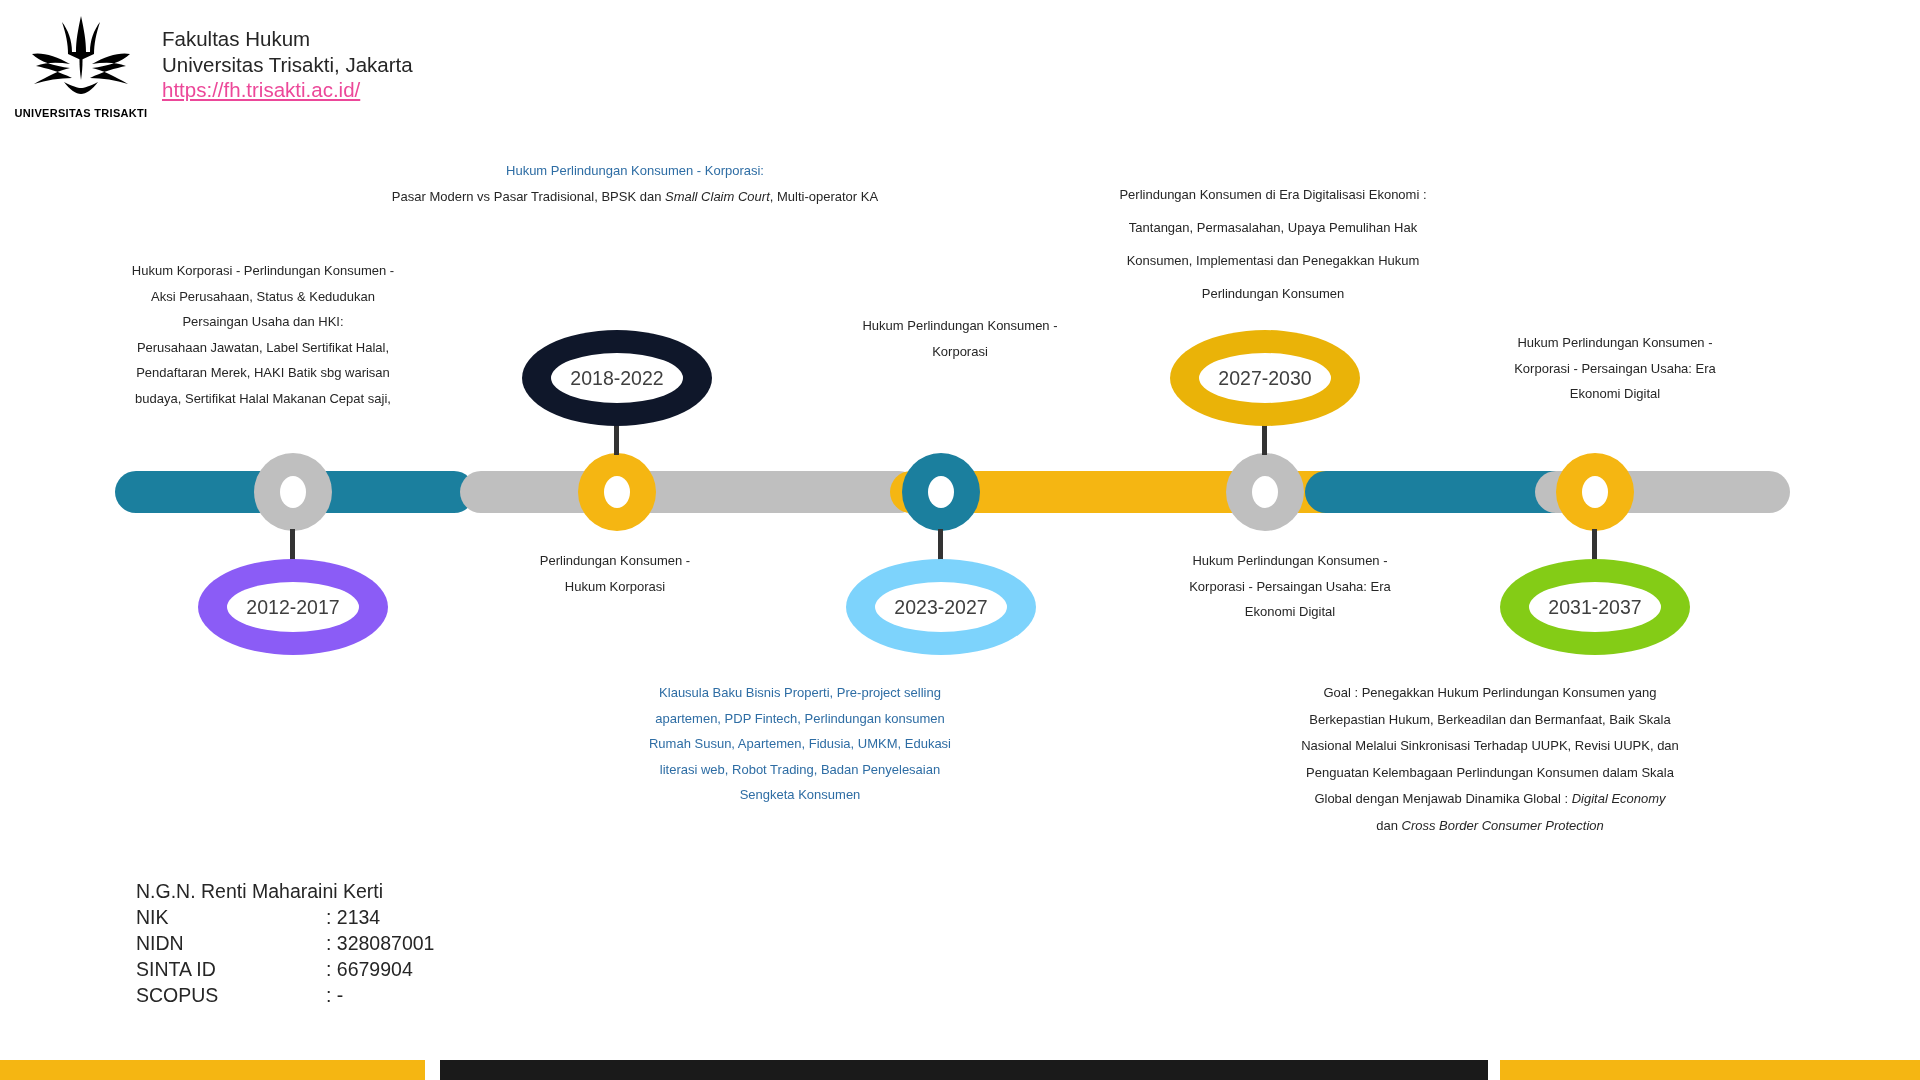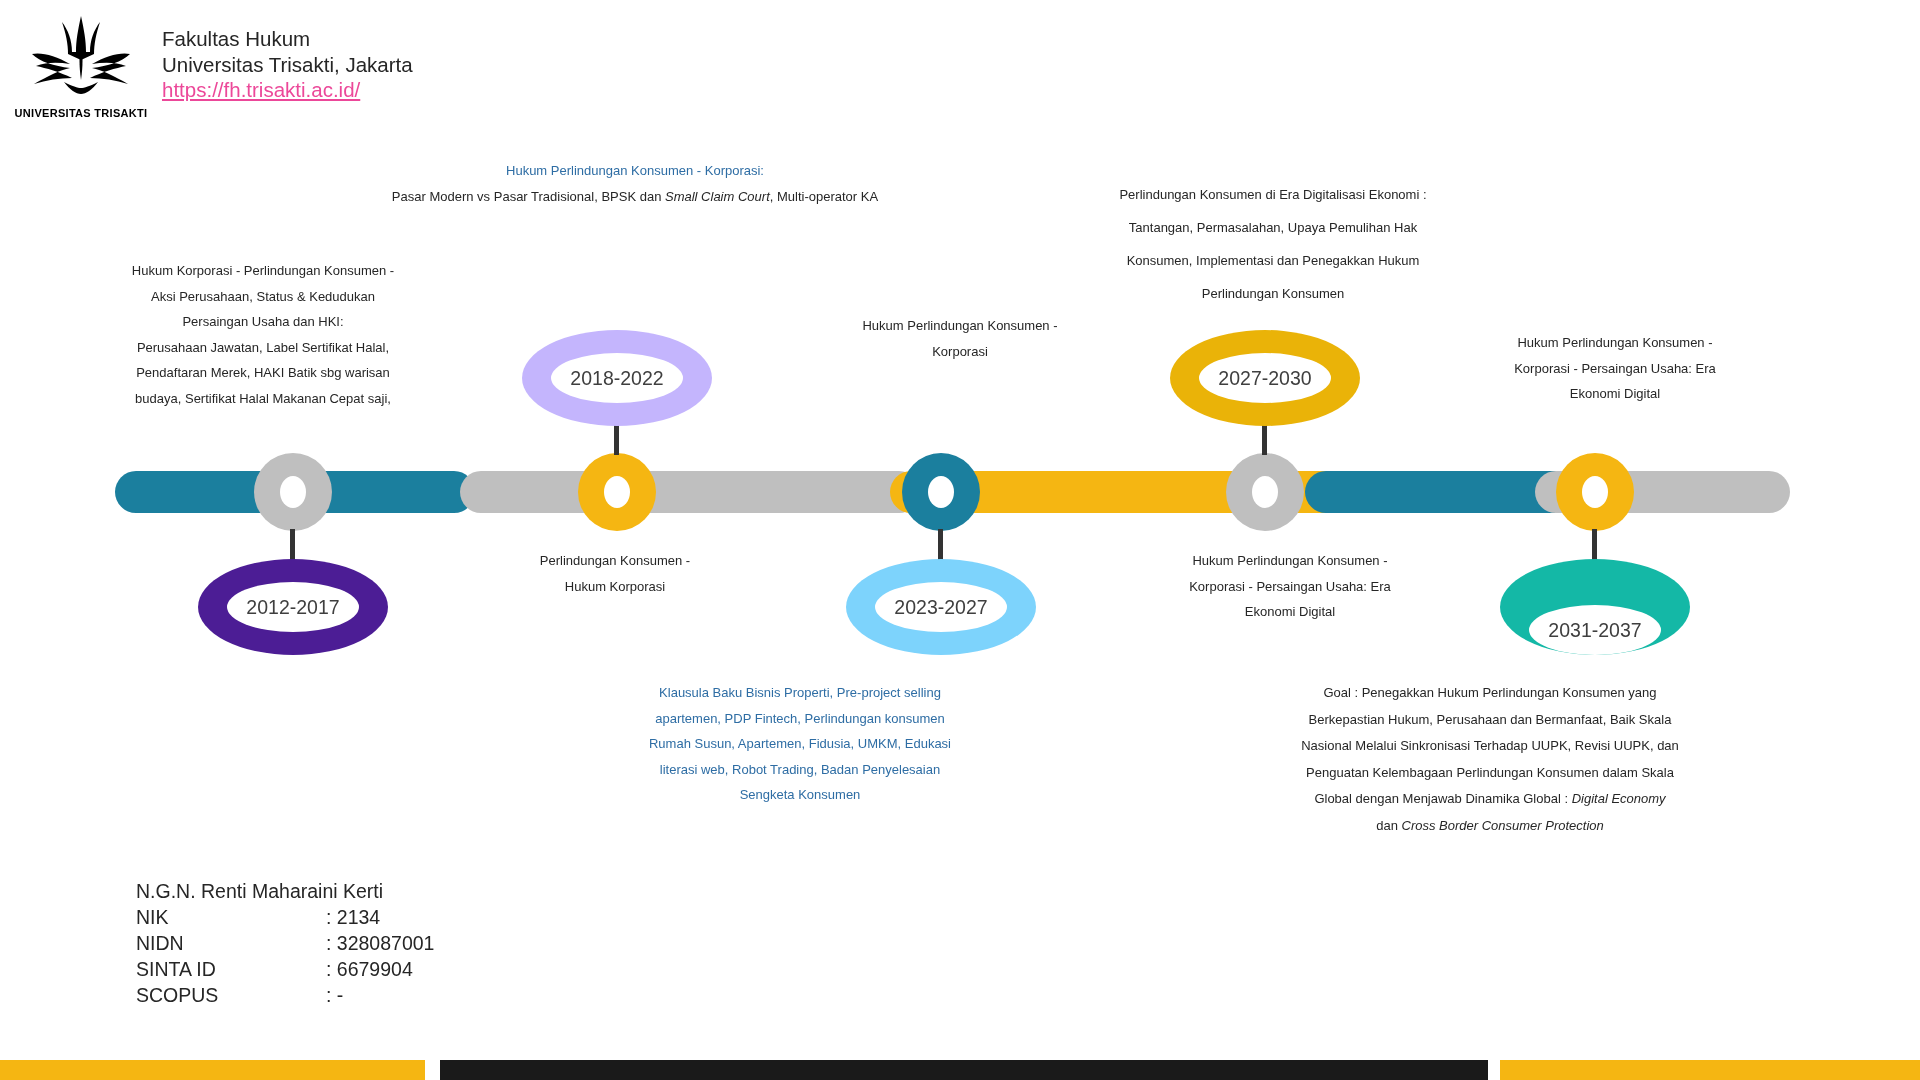--- a/index.html
+++ b/index.html
@@ -211,48 +211,48 @@
 <div class="cap blue" id="cap-bottom-blue" style="left:565px; top:680px; width:470px;">
   <div>Klausula Baku Bisnis Properti, Pre-project selling</div>
   <div>apartemen, PDP Fintech, Perlindungan konsumen</div>
   <div>Rumah Susun, Apartemen, Fidusia, UMKM, Edukasi</div>
   <div>literasi web, Robot Trading, Badan Penyelesaian</div>
   <div>Sengketa Konsumen</div>
 </div>
 
 <div class="cap" id="cap-goal" style="left:1200px; top:680px; width:580px; line-height:26.5px;">
   <div>Goal : Penegakkan Hukum Perlindungan Konsumen yang</div>
-  <div>Berkepastian Hukum, Perusahaan dan Bermanfaat, Baik Skala</div>
+  <div>Berkepastian Hukum, Berkeadilan dan Bermanfaat, Baik Skala</div>
   <div>Nasional Melalui Sinkronisasi Terhadap UUPK, Revisi UUPK, dan</div>
   <div>Penguatan Kelembagaan Perlindungan Konsumen dalam Skala</div>
   <div><span>Global dengan Menjawab Dinamika Global : </span><span class="em">Digital Economy</span></div>
   <div><span>dan </span><span class="em">Cross Border Consumer Protection</span></div>
 </div>
 
 <div id="timeline-bar">
   <div class="seg" style="left: 0px; width: 360px; background: rgb(27, 127, 158);"></div>
   <div class="seg" style="left: 345px; width: 460px; background: rgb(191, 191, 191);"></div>
   <div class="seg" style="left: 775px; width: 560px; background: rgb(245, 182, 18);"></div>
   <div class="seg" style="left: 1190px; width: 305px; background: rgb(27, 127, 158);"></div>
   <div class="seg" style="left: 1420px; width: 255px; background: rgb(191, 191, 191);"></div>
 </div>
 
 <div class="node" id="node-1" style="left: 254px; top: 453px; background: rgb(191, 191, 191);">
   <div class="hole"></div>
 </div>
 <div class="connector" style="left: 290px; top: 529px; height: 38px; background: rgb(51, 51, 51);"></div>
-<div class="year-badge" id="badge-1" style="left: 198px; top: 559px; background: #4c1d95;">
+<div class="year-badge" id="badge-1" style="left: 198px; top: 559px; background: #8b5cf6;">
   <div class="inner">2012-2017</div>
 </div>
 
 <div class="node" id="node-2" style="left: 578px; top: 453px; background: rgb(245, 182, 18);">
   <div class="hole"></div>
 </div>
 <div class="connector" style="left: 614px; top: 415px; height: 40px; background: rgb(51, 51, 51);"></div>
-<div class="year-badge" id="badge-2" style="left: 522px; top: 330px; background: #c4b5fd;">
+<div class="year-badge" id="badge-2" style="left: 522px; top: 330px; background: #0f172a;">
   <div class="inner">2018-2022</div>
 </div>
 
 <div class="node" id="node-3" style="left: 902px; top: 453px; background: rgb(27, 127, 158);">
   <div class="hole"></div>
 </div>
 <div class="connector" style="left: 938px; top: 529px; height: 38px; background: rgb(51, 51, 51);"></div>
 <div class="year-badge" id="badge-3" style="left: 846px; top: 559px; background: #7dd3fc;">
   <div class="inner">2023-2027</div>
 </div>
@@ -262,21 +262,21 @@
 </div>
 <div class="connector" style="left: 1262px; top: 415px; height: 40px; background: rgb(51, 51, 51);"></div>
 <div class="year-badge" id="badge-4" style="left: 1170px; top: 330px; background: #eab308;">
   <div class="inner">2027-2030</div>
 </div>
 
 <div class="node" id="node-5" style="left: 1556px; top: 453px; background: rgb(245, 182, 18);">
   <div class="hole"></div>
 </div>
 <div class="connector" style="left: 1592px; top: 529px; height: 38px; background: rgb(51, 51, 51);"></div>
-<div class="year-badge" id="badge-5" style="left: 1500px; top: 559px; background: #14b8a6; align-items: flex-end;">
+<div class="year-badge" id="badge-5" style="left: 1500px; top: 559px; background: #84cc16;">
   <div class="inner">2031-2037</div>
 </div>
 
 <div id="author-block">
   <div id="author-name">N.G.N. Renti Maharaini Kerti</div>
   <div class="author-row">
     <span class="author-key">NIK</span>
     <span class="author-val">: 2134</span>
   </div>
   <div class="author-row">

